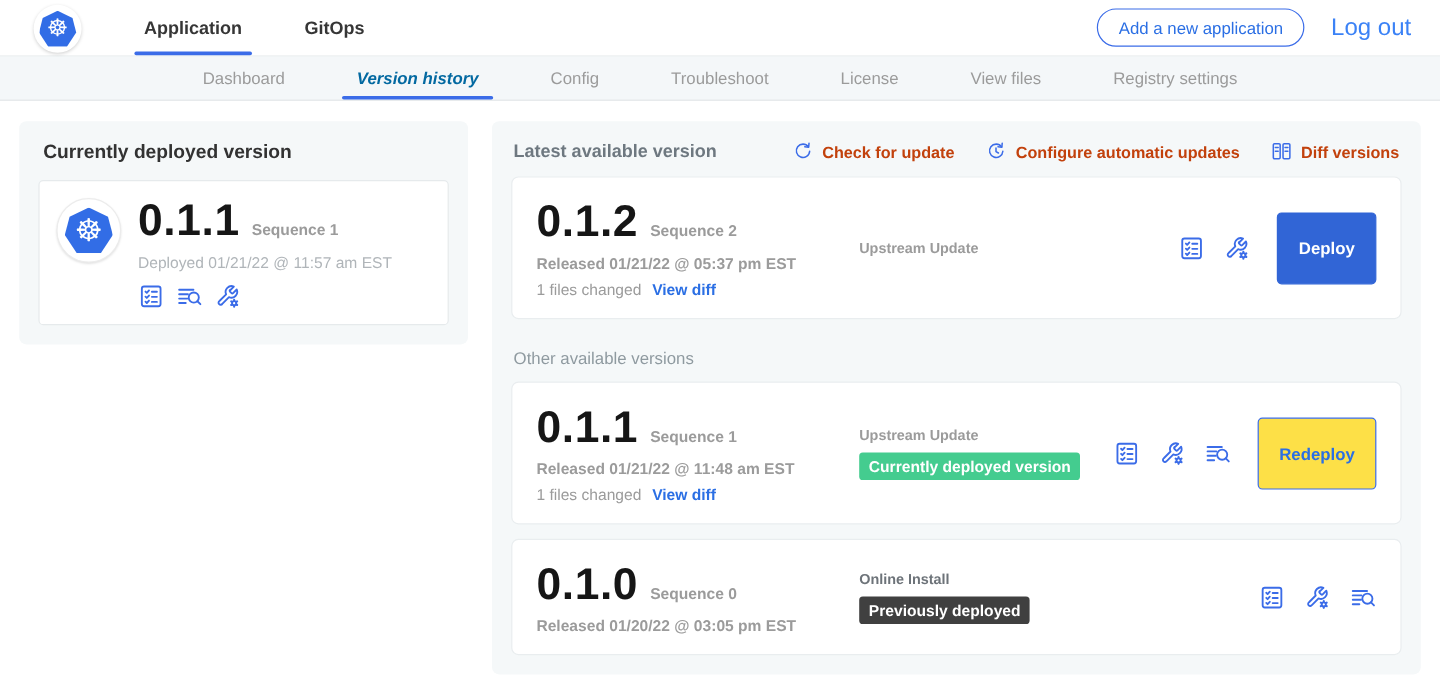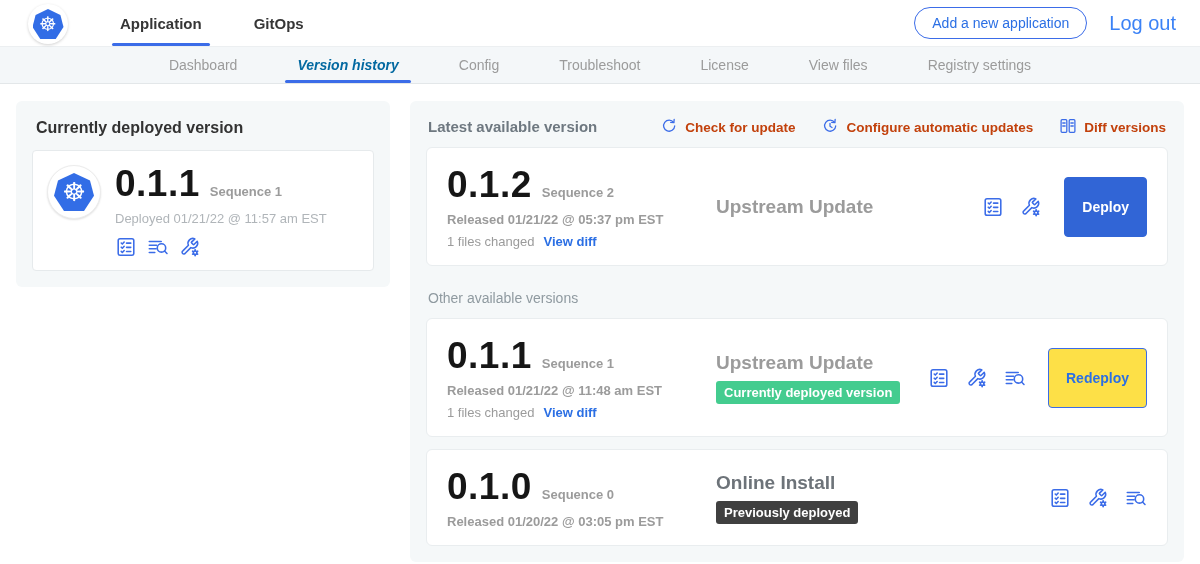--- a/index.html
+++ b/index.html
@@ -68,21 +68,21 @@
              font-weight:700; cursor:pointer; }
   .rp-link .b-icon { width:18px; height:18px; }
 
   .vcard { background:#fff; border:1px solid #e9edef; border-radius:6px; margin-top:12px;
            padding:16px 20px; display:flex; align-items:center; min-height:96px; }
   .v-left { width:255px; flex-shrink:0; }
   .v-files { font-size:13px; color:#9b9b9b; font-weight:500; margin-top:7px;
              display:flex; gap:9px; align-items:center; }
   .view-diff { color:#2b6fe4; font-weight:700; cursor:pointer; }
   .v-mid { flex:1; padding-left:14px; }
-  .src-label { font-size:19px; font-weight:600; color:#9b9b9b; }
+  .src-label { font-size:12px; font-weight:600; color:#9b9b9b; }
   .src-label.darker { color:#6d7379; }
   .badge { display:inline-block; margin-top:7px; border-radius:3px; padding:4px 8px;
            font-size:13px; font-weight:700; color:#fff; }
   .badge-green { background:#44cc8f; }
   .badge-gray  { background:#404040; }
   .v-right { display:flex; align-items:center; gap:16px; margin-left:auto; }
   .btn { font-family:inherit; font-size:14px; font-weight:700; border-radius:4px;
          padding:21px 17px; cursor:pointer; }
   .btn-primary { background:#3165d6; color:#fff; border:1px solid #3165d6; margin-left:6px; }
   .btn-outline { background:#fde047; color:#2b6fe4; border:1px solid #3b6ce8; margin-left:6px; }

